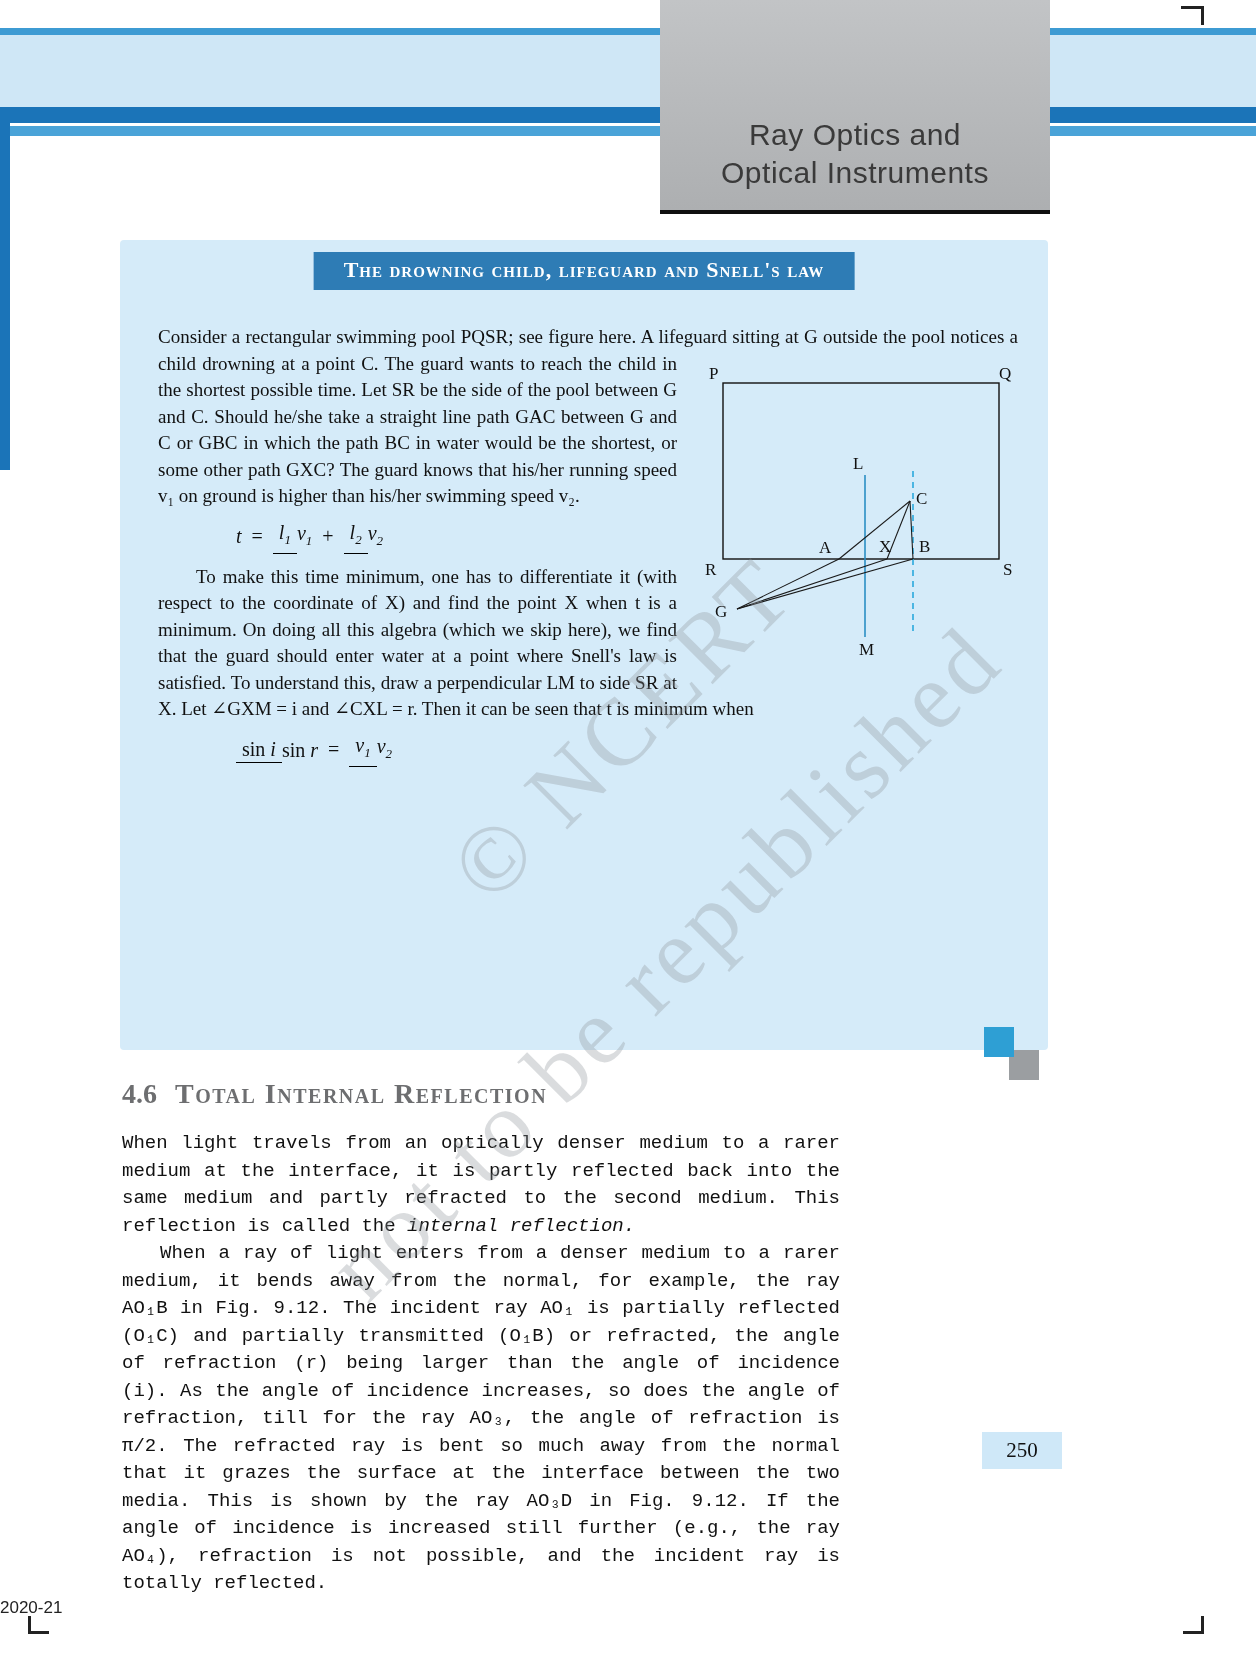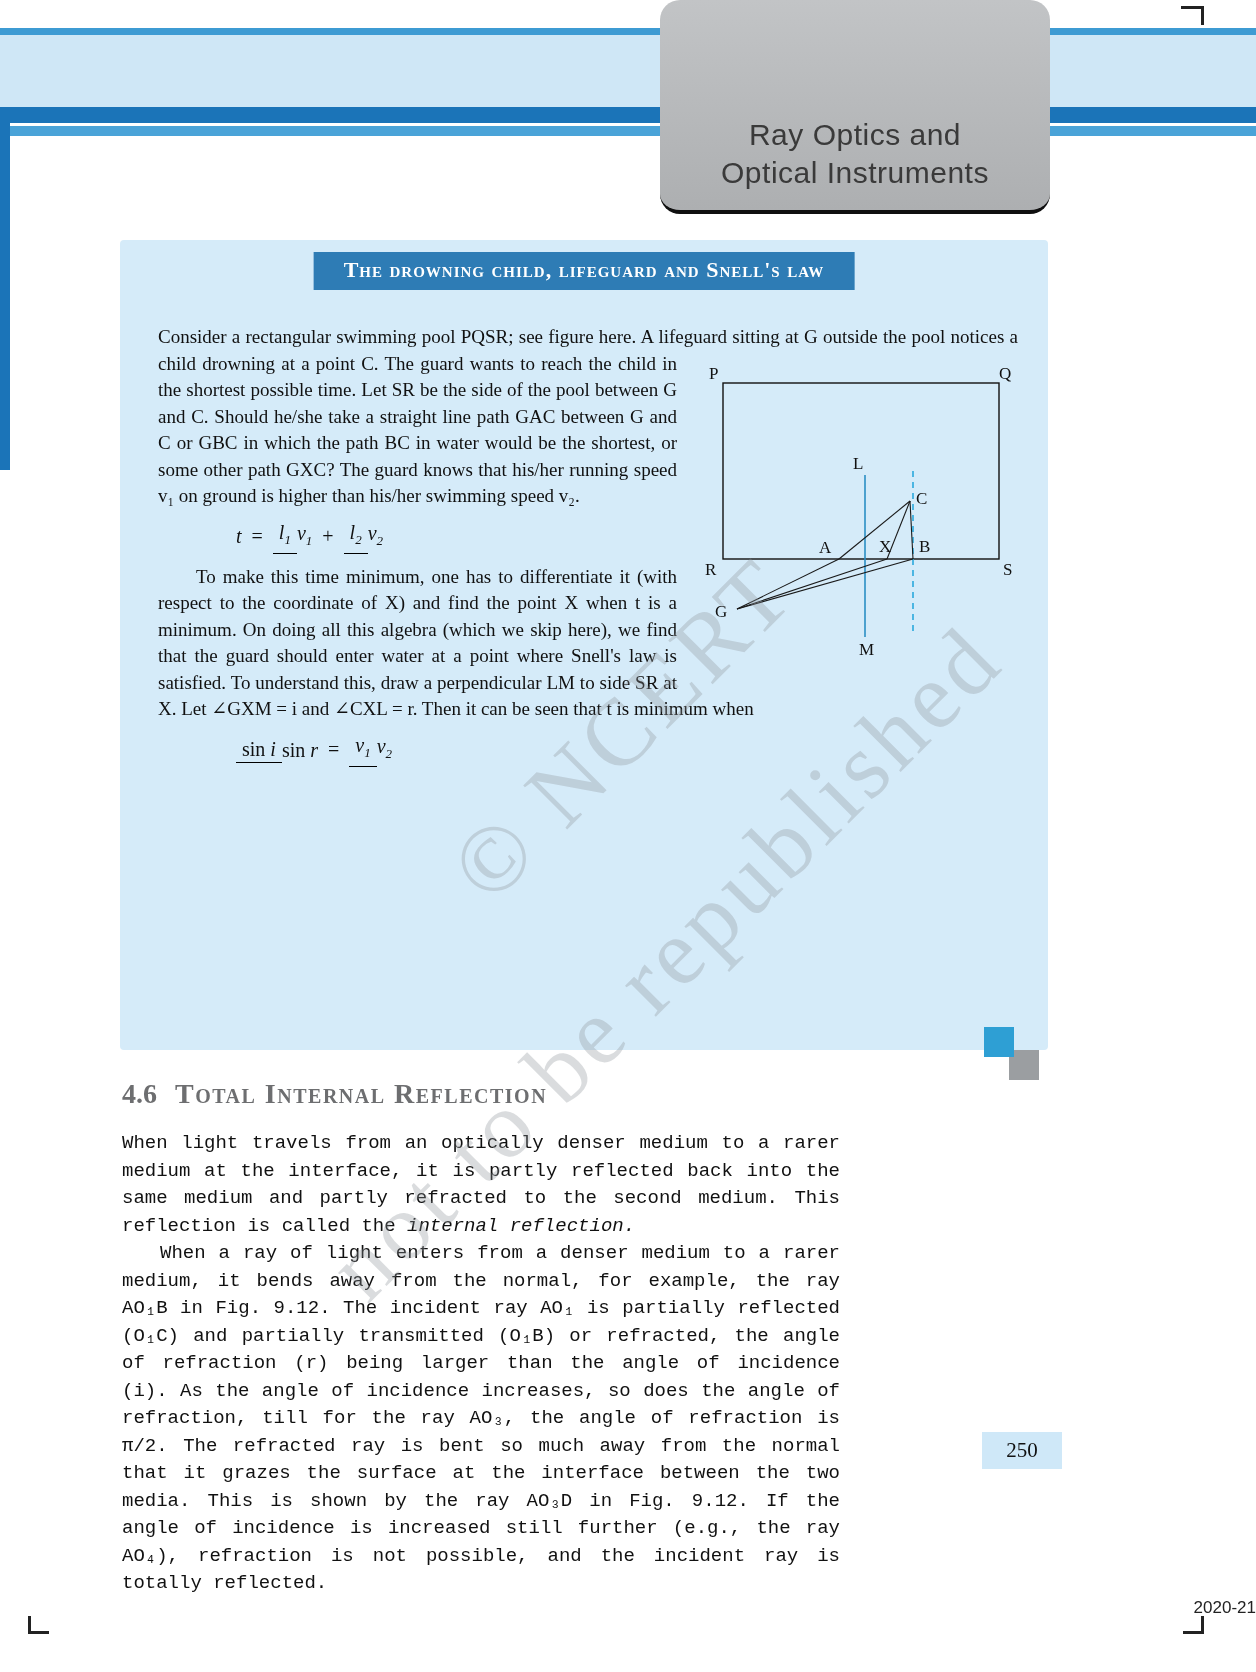--- a/index.html
+++ b/index.html
@@ -17,21 +17,21 @@
   .left-stripe{ position:absolute; top:107px; left:0; width:10px;  height:363px; background:#1b74b8; }
 
   
   .chapter-box {
     position:absolute; top:0; left:660px; width:390px; height:214px;
     background:linear-gradient(180deg,#c2c4c6 0%,#adafb1 100%);
     border-bottom:4px solid #101010; box-sizing:border-box;
     display:flex; flex-direction:column; justify-content:flex-end; align-items:center;
     padding-bottom:18px;
     font-family:"Liberation Sans","DejaVu Sans",sans-serif;
-    color:#3a3a3a; font-size:30px; line-height:38px; text-align:center; letter-spacing:0.5px;border-radius:20px;
+    color:#3a3a3a; font-size:30px; line-height:38px; text-align:center; letter-spacing:0.5px;
   }
 
   
   .blue-box {
     position:absolute; top:240px; left:120px; width:928px; height:810px;
     background:#d5ebf9; border-radius:4px;
   }
   .banner {
     position:absolute; top:12px; left:50%; transform:translateX(-50%);
     background:#2e7cb5; color:#ffffff; white-space:nowrap;
@@ -68,21 +68,21 @@
   .sec-num { margin-right:18px; }
   .sec-title { font-variant:small-caps; letter-spacing:1.5px; }
   .section p { margin:0; font-size:19px; line-height:27.5px; text-align:justify;font-family:Liberation Mono, monospace; }
 
   
   .page-badge {
     position:absolute; left:982px; top:1432px; width:80px; height:37px;
     background:#cfe8f8; display:flex; align-items:center; justify-content:center;
     font-size:21px; color:#111;
   }
-  .footer { position:absolute; bottom:54px; left:0; width:100%; text-align:right;
+  .footer { position:absolute; bottom:54px; left:0; width:100%; text-align:left;
     font-size:17px; font-family:"Liberation Sans","DejaVu Sans",sans-serif; color:#222; }
 
   
   .watermark {
     position:absolute; left:20px; top:420px; width:1180px; height:920px;
     display:flex; flex-direction:column; align-items:center; justify-content:center;
     transform:rotate(-45deg); pointer-events:none; z-index:9;
     font-size:95px; line-height:195px; letter-spacing:5px; white-space:nowrap;
     color:#8f959b; opacity:0.32;
   }

